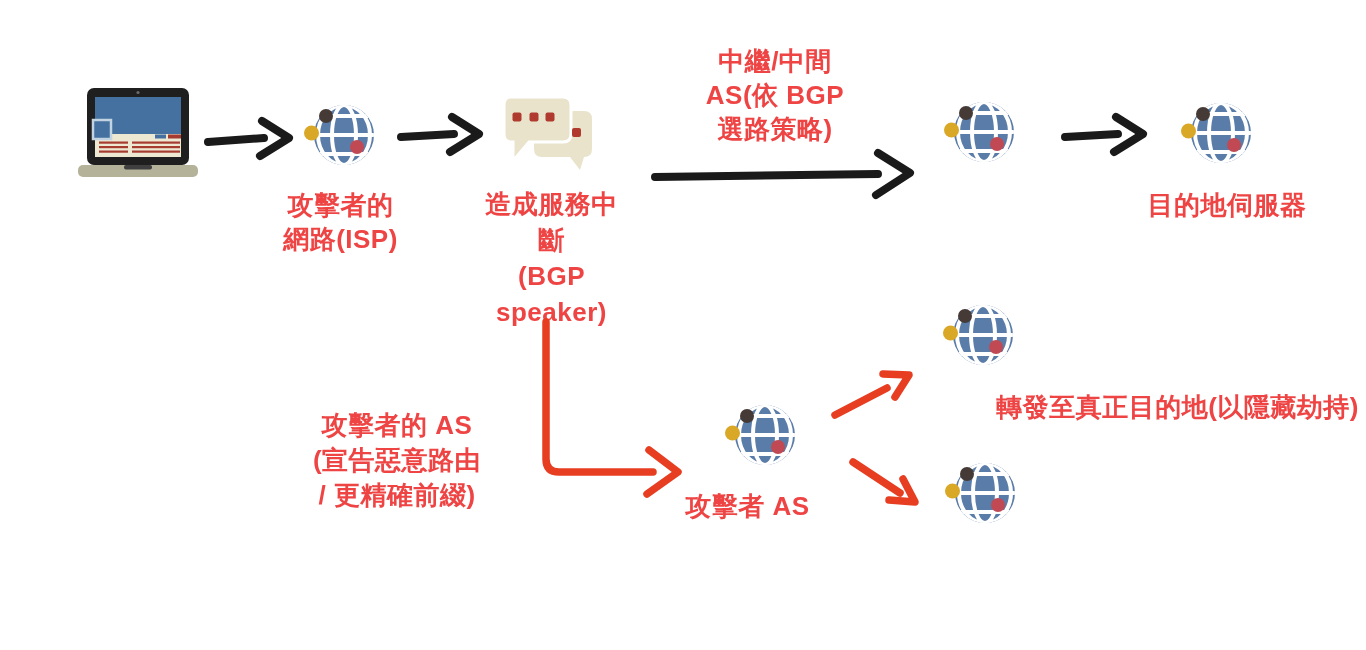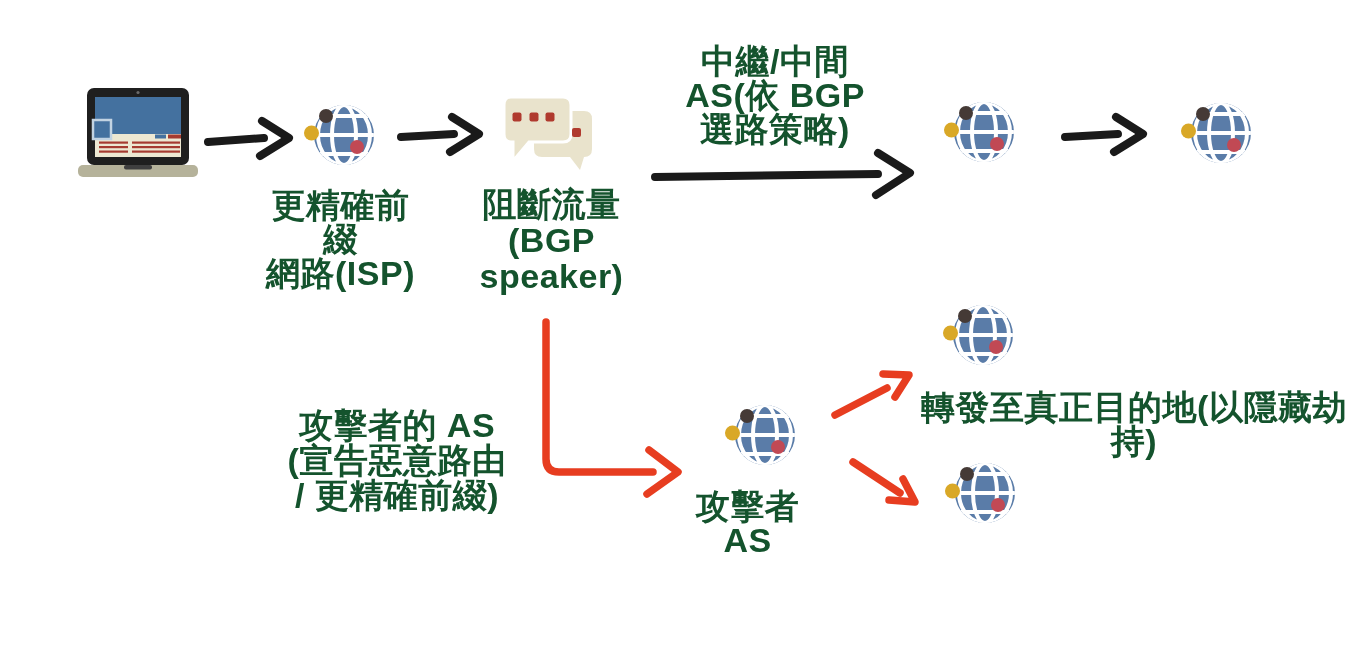--- a/index.html
+++ b/index.html
@@ -1,23 +1,23 @@
 <!DOCTYPE html>
 <html><head>
 <meta charset="utf-8">
 <style>
   html,body{margin:0;padding:0;background:#fff;}
   .canvas{position:relative;width:1366px;height:650px;background:#ffffff;overflow:hidden;
           font-family:"Liberation Sans","DejaVu Sans",sans-serif;}
   .abs{position:absolute;}
-  .label{font-weight:700;font-size:34px;line-height:34px;color:#14532d;
+  .label{font-weight:700;font-size:26px;line-height:34px;color:#ef4444;
          white-space:pre-line;text-align:center;letter-spacing:0.5px;}
   .label.lh36{line-height:36px;}
   .label.lh35{line-height:35px;}
-  .label.left{text-align:center;}
+  .label.left{text-align:right;}
   svg{display:block;overflow:visible;}
 </style>
 </head>
 <body>
 
 <div class="canvas">
 
   <svg width="0" height="0" style="position:absolute">
     <defs>
       <g id="globe-def">
@@ -60,39 +60,39 @@
   </svg>
 
   <svg class="abs" style="left:204px;top:112px" width="90" height="50" viewBox="0 0 90 50" fill="none" stroke="#1A1A1A" stroke-width="8" stroke-linecap="round" stroke-linejoin="round">
     <path d="M4 30 L60 26"></path>
       <polyline points="58,9 85,26 56,44"></polyline>
   </svg>
 
   <svg class="abs" style="left:304px;top:102px" width="72" height="70" viewBox="0 0 72 70">
       <use href="#globe-def"></use>
     </svg>
-  <div class="abs label" style="left:263px;top:188px;width:155px">更精確前綴
+  <div class="abs label" style="left:263px;top:188px;width:155px">攻擊者的
 網路(ISP)</div>
 
   <svg class="abs" style="left:396px;top:108px" width="88" height="50" viewBox="0 0 88 50" fill="none" stroke="#1A1A1A" stroke-width="8" stroke-linecap="round" stroke-linejoin="round">
     <path d="M5 29 L58 26"></path>
       <polyline points="56,9 83,26 54,44"></polyline>
   </svg>
 
   <svg class="abs" style="left:502px;top:95px" width="102" height="80" viewBox="0 0 102 80">
     <path d="M40 16 H82 Q90 16 90 24 V54 Q90 62 82 62 L78 75 L68 62 H40 Q32 62 32 54 V24 Q32 16 40 16 Z" fill="#E9E3CC"></path>
     <path d="M9 2 H61 Q69 2 69 10 V39 Q69 47 61 47 H27 L11 66 L11 47 H9 Q2 47 2 39 V10 Q2 2 9 2 Z" fill="#E9E3CC" stroke="#FFFFFF" stroke-width="3"></path>
     <g fill="#B03A2E">
       <rect x="10.5" y="17.5" width="9" height="9" rx="2"></rect>
       <rect x="27.5" y="17.5" width="9" height="9" rx="2"></rect>
       <rect x="43.5" y="17.5" width="9" height="9" rx="2"></rect>
       <rect x="70" y="33" width="9" height="9" rx="2"></rect>
     </g>
   </svg>
-  <div class="abs label lh36" style="left:474px;top:186px;width:155px">阻斷流量
+  <div class="abs label lh36" style="left:474px;top:186px;width:155px">造成服務中斷
 (BGP
 speaker)</div>
 
   <div class="abs label" style="left:660px;top:44px;width:230px">中繼/中間
 AS(依 BGP
 選路策略)</div>
   <svg class="abs" style="left:648px;top:146px" width="272" height="58" viewBox="0 0 272 58" fill="none" stroke="#1A1A1A" stroke-width="8" stroke-linecap="round" stroke-linejoin="round">
     <path d="M7 31 L230 28"></path>
       <polyline points="230,7 262,27 228,49"></polyline>
   </svg>
@@ -102,20 +102,21 @@
     </svg>
 
   <svg class="abs" style="left:1060px;top:109px" width="86" height="50" viewBox="0 0 86 50" fill="none" stroke="#1A1A1A" stroke-width="8" stroke-linecap="round" stroke-linejoin="round">
     <path d="M5 28 L58 25"></path>
       <polyline points="56,8 83,25 54,43"></polyline>
   </svg>
 
   <svg class="abs" style="left:1181px;top:100px" width="72" height="70" viewBox="0 0 72 70">
       <use href="#globe-def"></use>
     </svg>
+  <div class="abs label" style="left:1138px;top:188px;width:178px">目的地伺服器</div>
 
   <div class="abs label lh35" style="left:286px;top:408px;width:222px">攻擊者的 AS
 (宣告惡意路由
 / 更精確前綴)</div>
 
   <svg class="abs" style="left:535px;top:316px" width="160" height="182" viewBox="0 0 160 182" fill="none" stroke="#E73D20" stroke-width="7.5" stroke-linecap="round" stroke-linejoin="round">
     <path d="M11 6 V143 Q11 156 24 156 H118"></path>
       <polyline points="114,134 143,156 112,178"></polyline>
   </svg>
 

